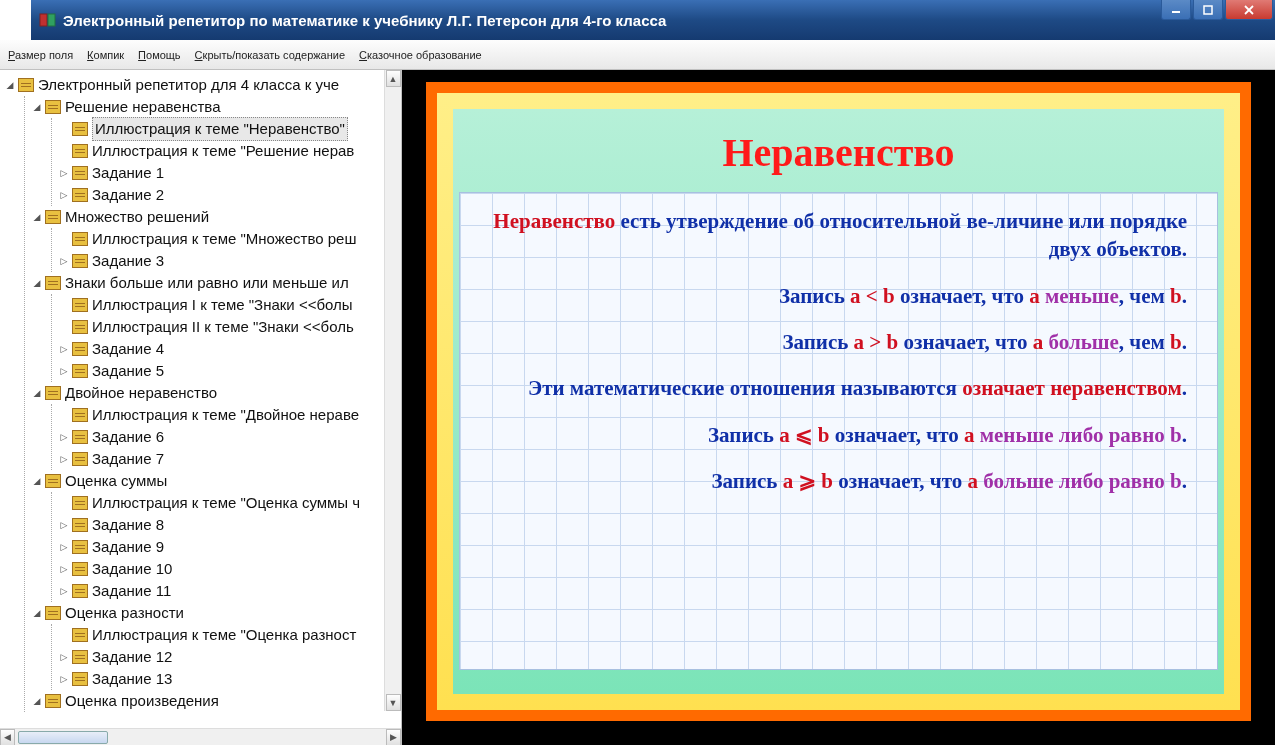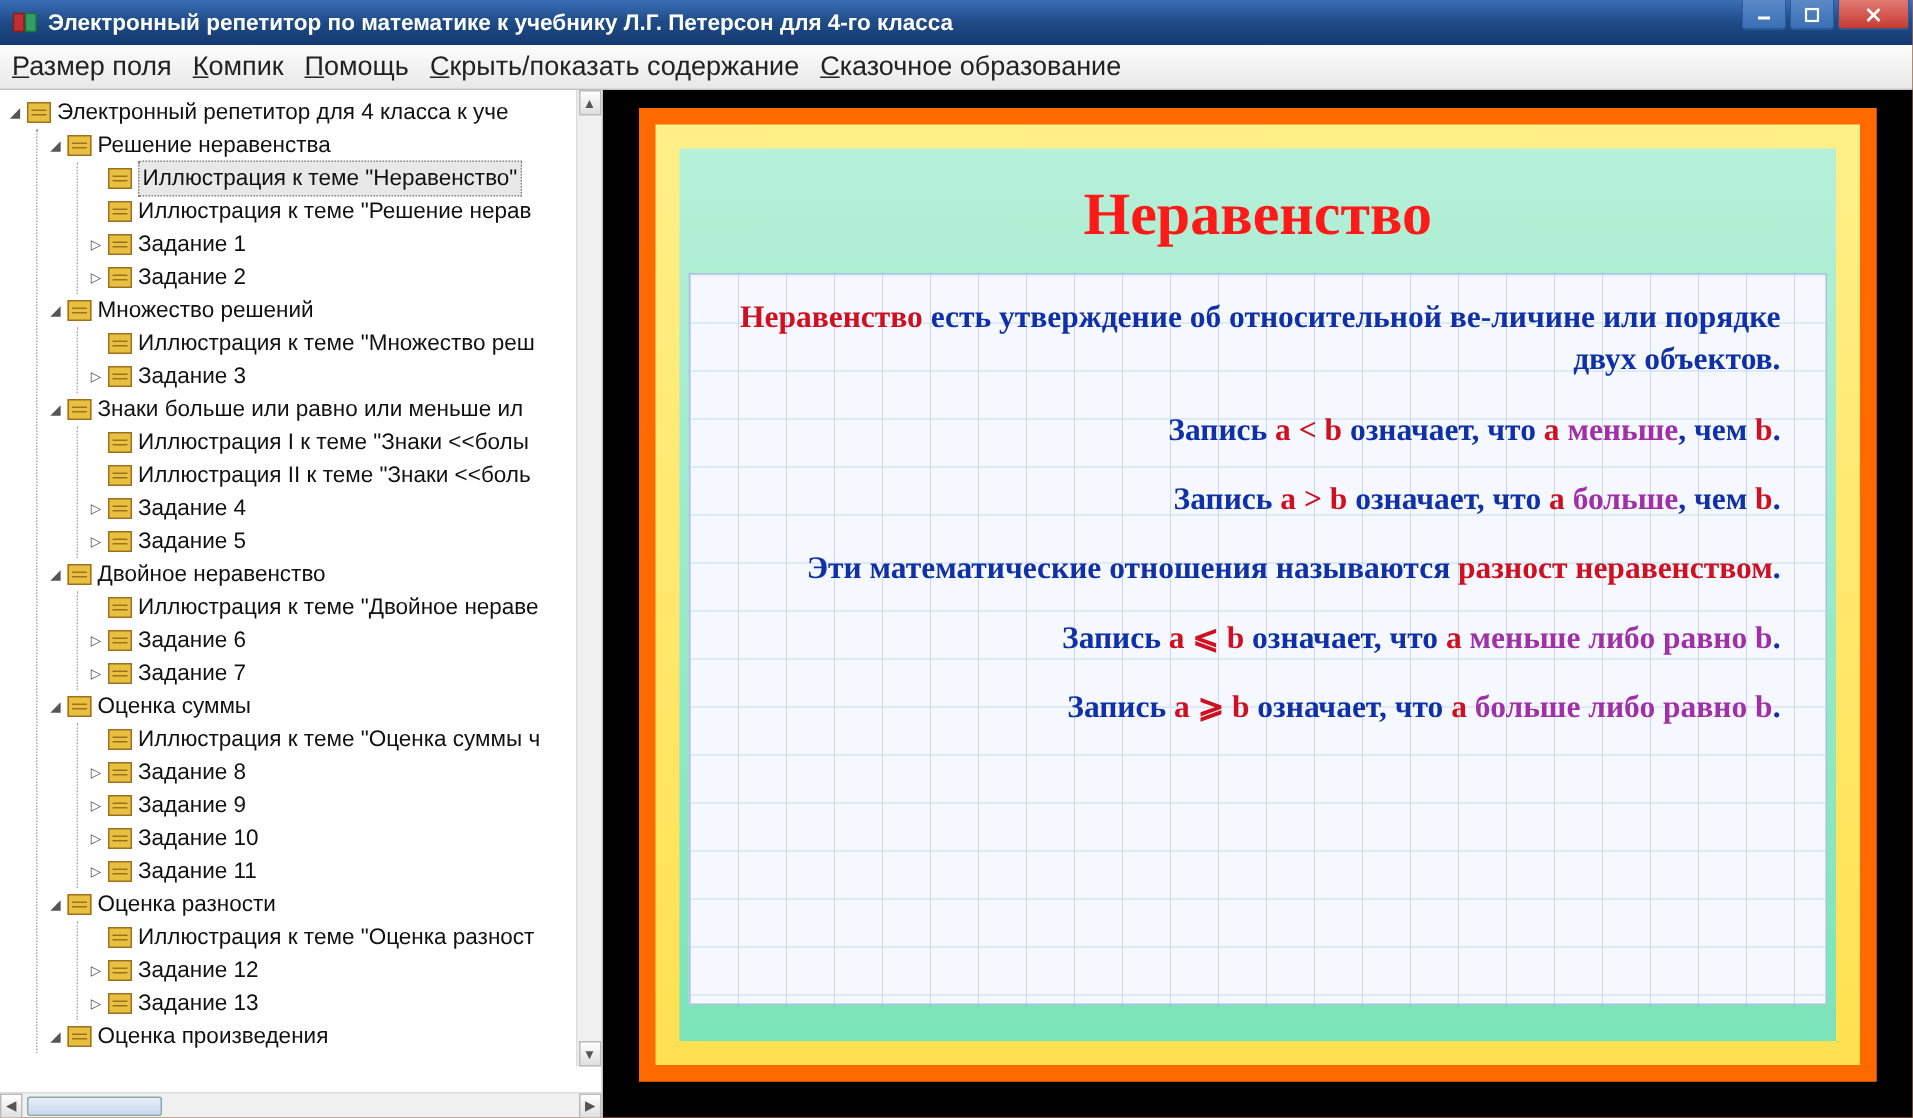--- a/index.html
+++ b/index.html
@@ -1,38 +1,39 @@
 <!DOCTYPE html>
 <html><head>
 <meta charset="utf-8">
 <style>
 * { margin: 0; padding: 0; box-sizing: border-box; }
 body { font-family: Tahoma, Arial, sans-serif; font-size: 13px; background: #000; }
 
 .window { width: 1275px; height: 745px; background: #fff; display: flex; flex-direction: column; }
 
 .titlebar {
-  height: 30px;
+  height: 40px;
   background: linear-gradient(to bottom, #3a6fb5, #1e4a85, #153a70);
   display: flex; align-items: center;
   padding-left: 8px; color: #fff; font-size: 15px; font-weight: bold;
   position: relative;
+  margin-left: 31px;
 }
 .titlebar .app-icon { width: 18px; height: 18px; margin-right: 6px; display:inline-flex; align-items:center; justify-content:center; }
 .window-controls { position: absolute; right: 2px; top: 0; display: flex; gap: 2px; }
 .win-btn { width: 30px; height: 20px; border: 1px solid #2a5a9a; border-top: none;
   display:flex; align-items:center; justify-content:center; border-radius: 0 0 3px 3px; }
 .win-min, .win-max { background: linear-gradient(to bottom,#5b8ac6,#3a6fb5); }
 .win-close { background: linear-gradient(to bottom,#e07a74,#c83a30); width: 48px; }
 
 .menubar {
   height: 30px; background: linear-gradient(to bottom,#fdfdfd,#e8e8e8);
   border-bottom: 1px solid #c0c0c0;
   display: flex; align-items: center; padding-left: 8px; gap: 14px;
-  font-size: 18px; color: #222;
+  font-size: 11px; color: #222;
 }
 .menubar span { cursor: default; }
 .menubar span u { text-decoration: underline; }
 
 .body-area { flex: 1; display: flex; min-height: 0; }
 
 .sidebar { width: 402px; background: #fff; border-right: 1px solid #c0c0c0;
   display: flex; flex-direction: column; position: relative; }
 .tree { flex: 1; overflow: hidden; padding: 4px 0 0 4px; position: relative; }
 .tree ul { list-style: none; }
@@ -390,21 +391,21 @@
     <div class="content">
       <div class="stars"></div>
       <div class="frame-outer">
         <div class="frame-mid">
           <div class="frame-inner">
             <div class="page-title">Неравенство</div>
             <div class="grid-card">
               <p><span class="t-red">Неравенство</span><span> есть утверждение об относительной ве-личине или порядке двух объектов.</span></p>
               <p><span>Запись </span><span class="t-red">a &lt; b</span><span> означает, что </span><span class="t-red">a</span><span class="t-purple"> меньше</span><span>, чем </span><span class="t-red">b</span><span>.</span></p>
               <p><span>Запись </span><span class="t-red">a &gt; b</span><span> означает, что </span><span class="t-red">a</span><span class="t-purple"> больше</span><span>, чем </span><span class="t-red">b</span><span>.</span></p>
-              <p><span>Эти математические отношения называются </span><span class="t-red">разност неравенством</span><span>.</span></p>
+              <p><span>Эти математические отношения называются </span><span class="t-red">означает неравенством</span><span>.</span></p>
               <p><span>Запись </span><span class="t-red">a ⩽ b</span><span> означает, что </span><span class="t-red">a</span><span class="t-purple"> меньше либо равно b</span><span>.</span></p>
               <p><span>Запись </span><span class="t-red">a ⩾ b</span><span> означает, что </span><span class="t-red">a</span><span class="t-purple"> больше либо равно b</span><span>.</span></p>
             </div>
           </div>
         </div>
       </div>
     </div>
 
   </div>
 </div>

